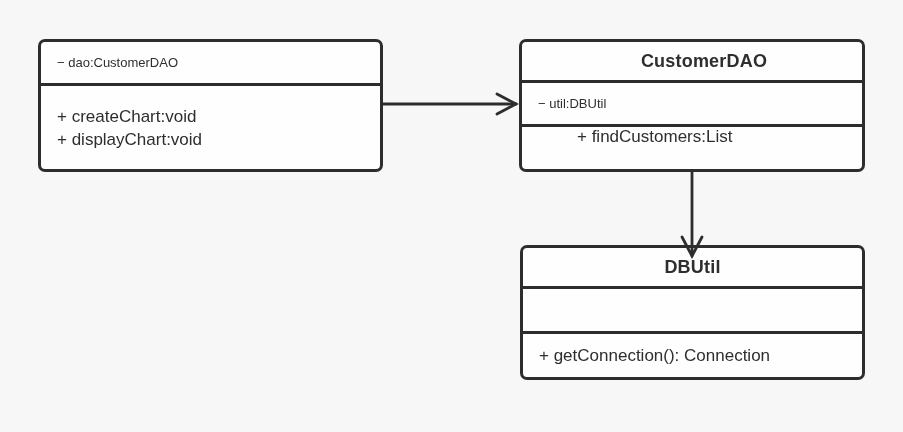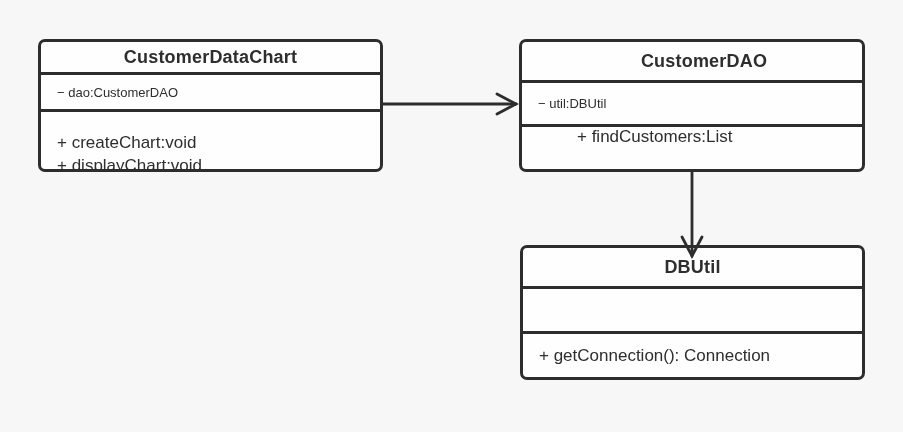--- a/index.html
+++ b/index.html
@@ -87,21 +87,20 @@
   }
   .arrow-h{left:383px;top:92px;}
   .arrow-v{left:680px;top:172px;}
 </style>
 </head>
 <body>
 
 <div class="canvas">
 
   <div class="class-box b1">
-    <div class="class-title">CustomerDataChart</div>
     <div class="class-attrs">
       <div class="member">− dao:CustomerDAO</div>
     </div>
     <div class="class-methods">
       <div class="member">+ createChart:void</div>
       <div class="member">+ displayChart:void</div>
     </div>
   </div>
 
   <div class="class-box b2">

